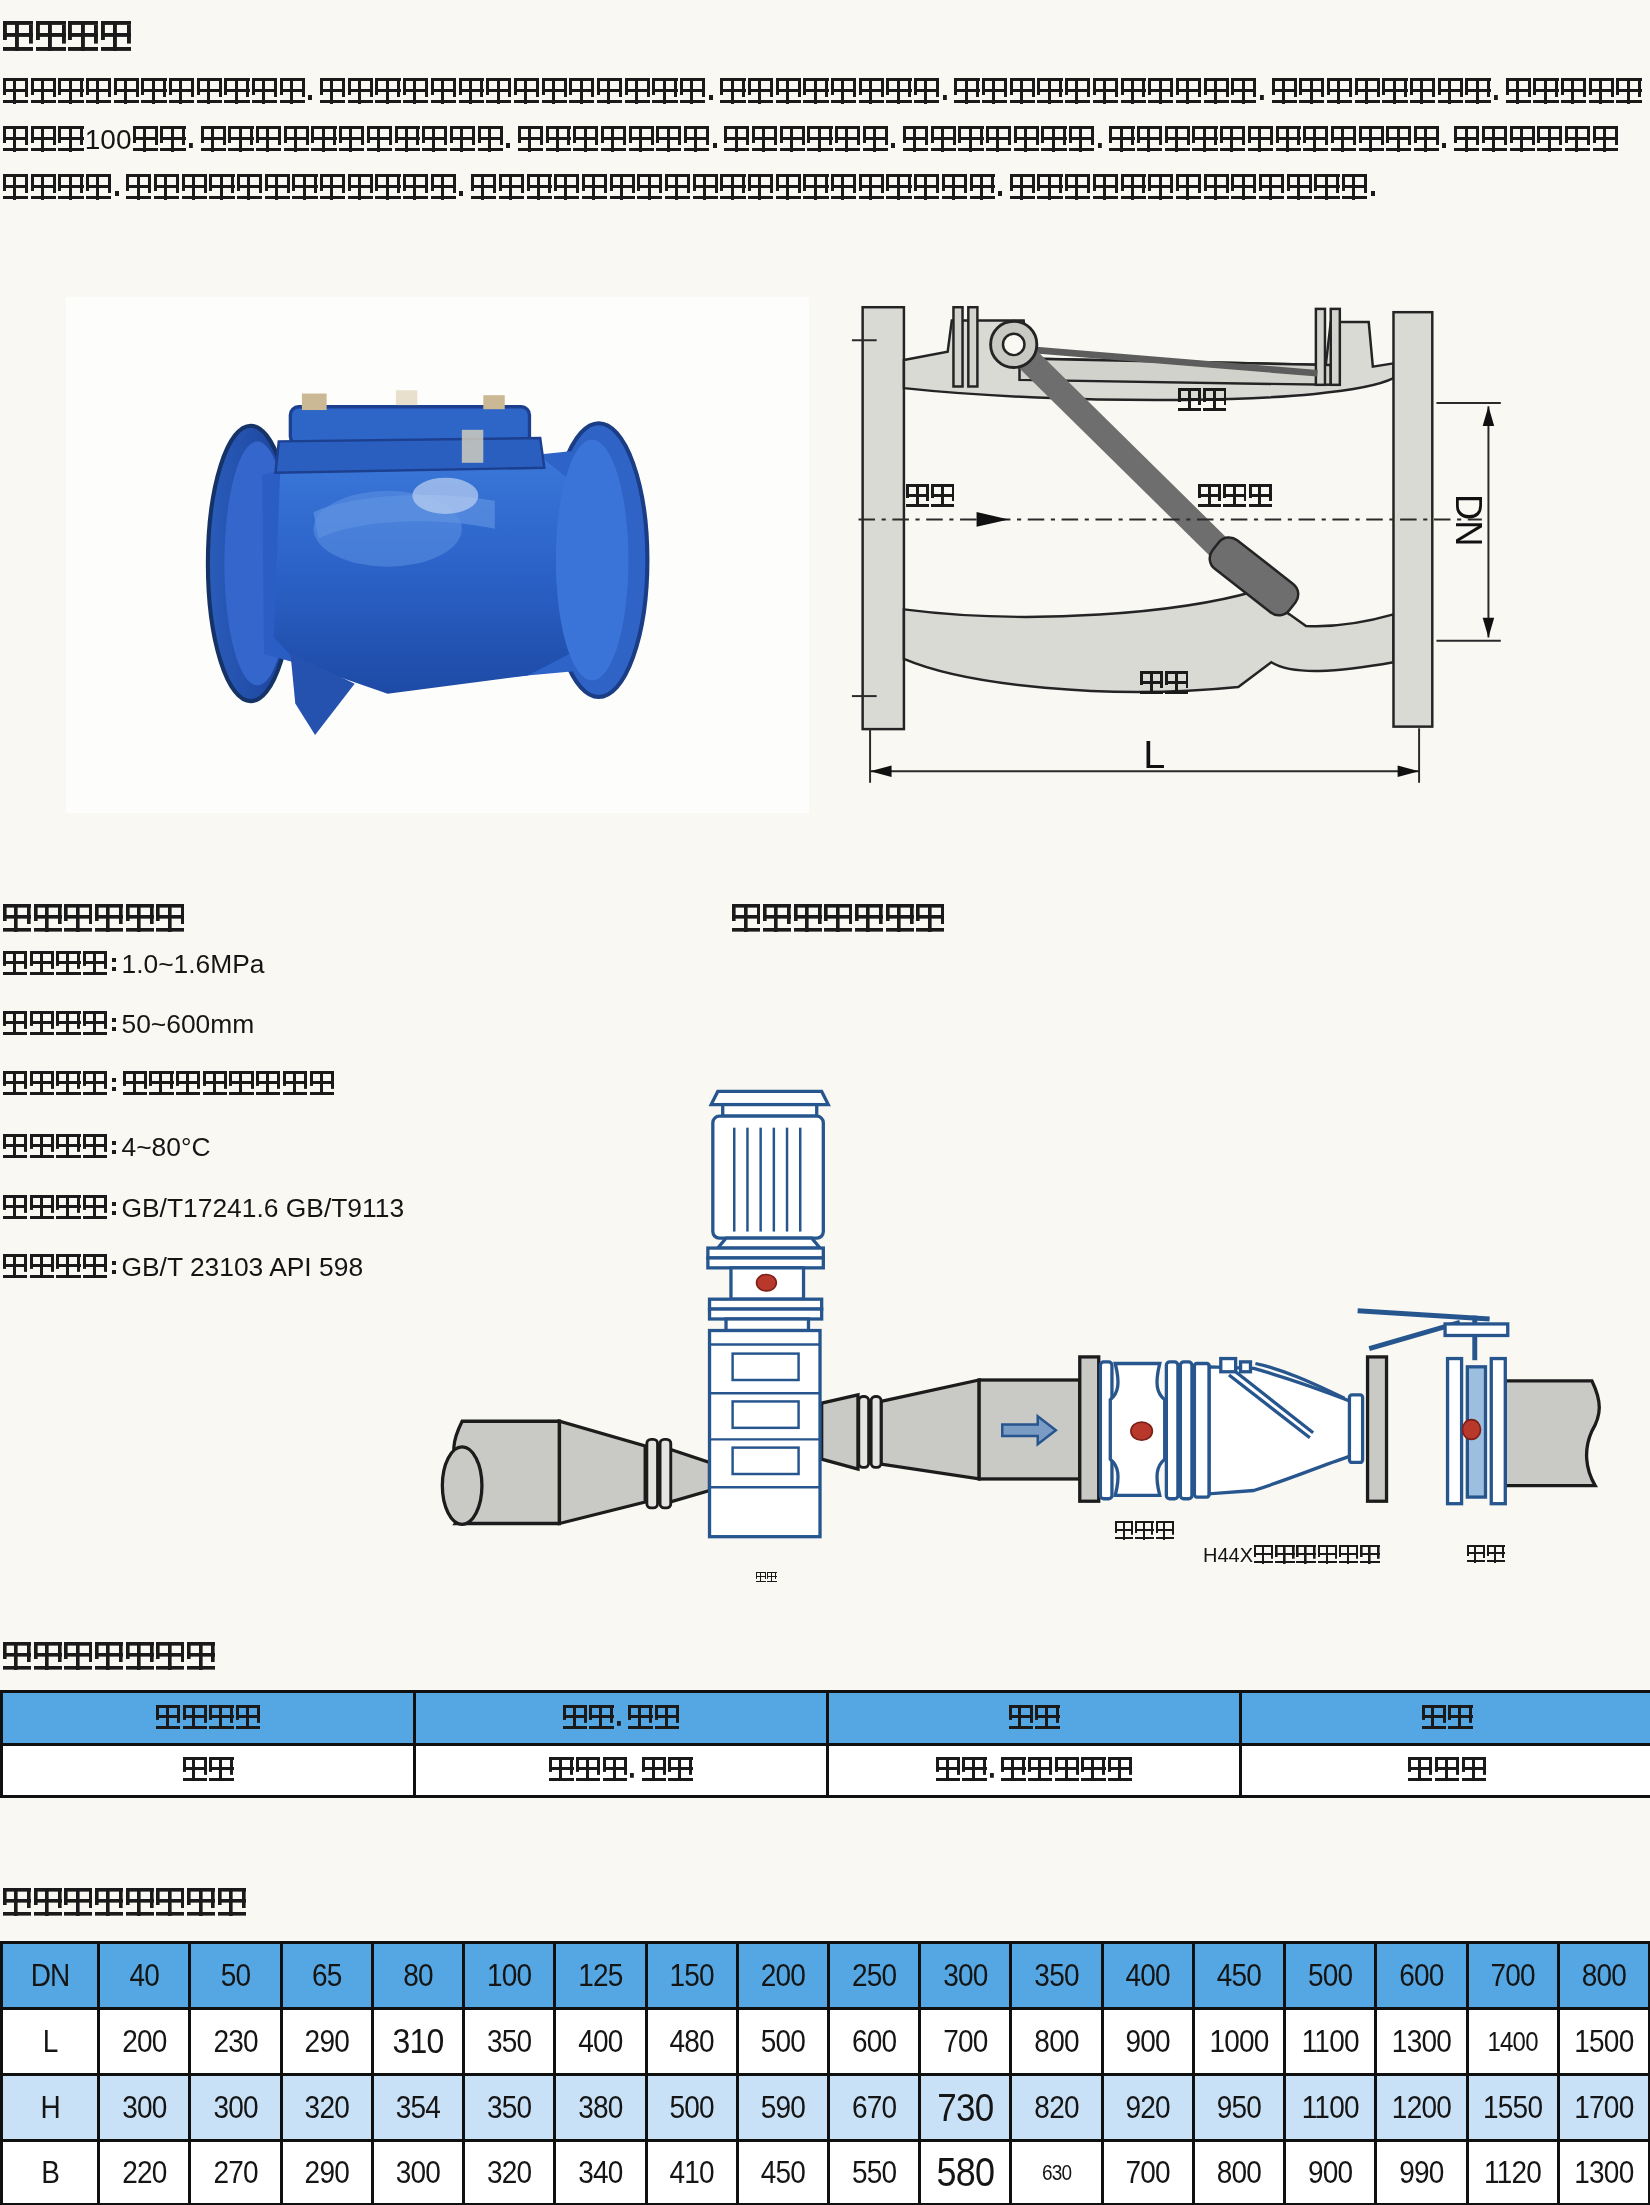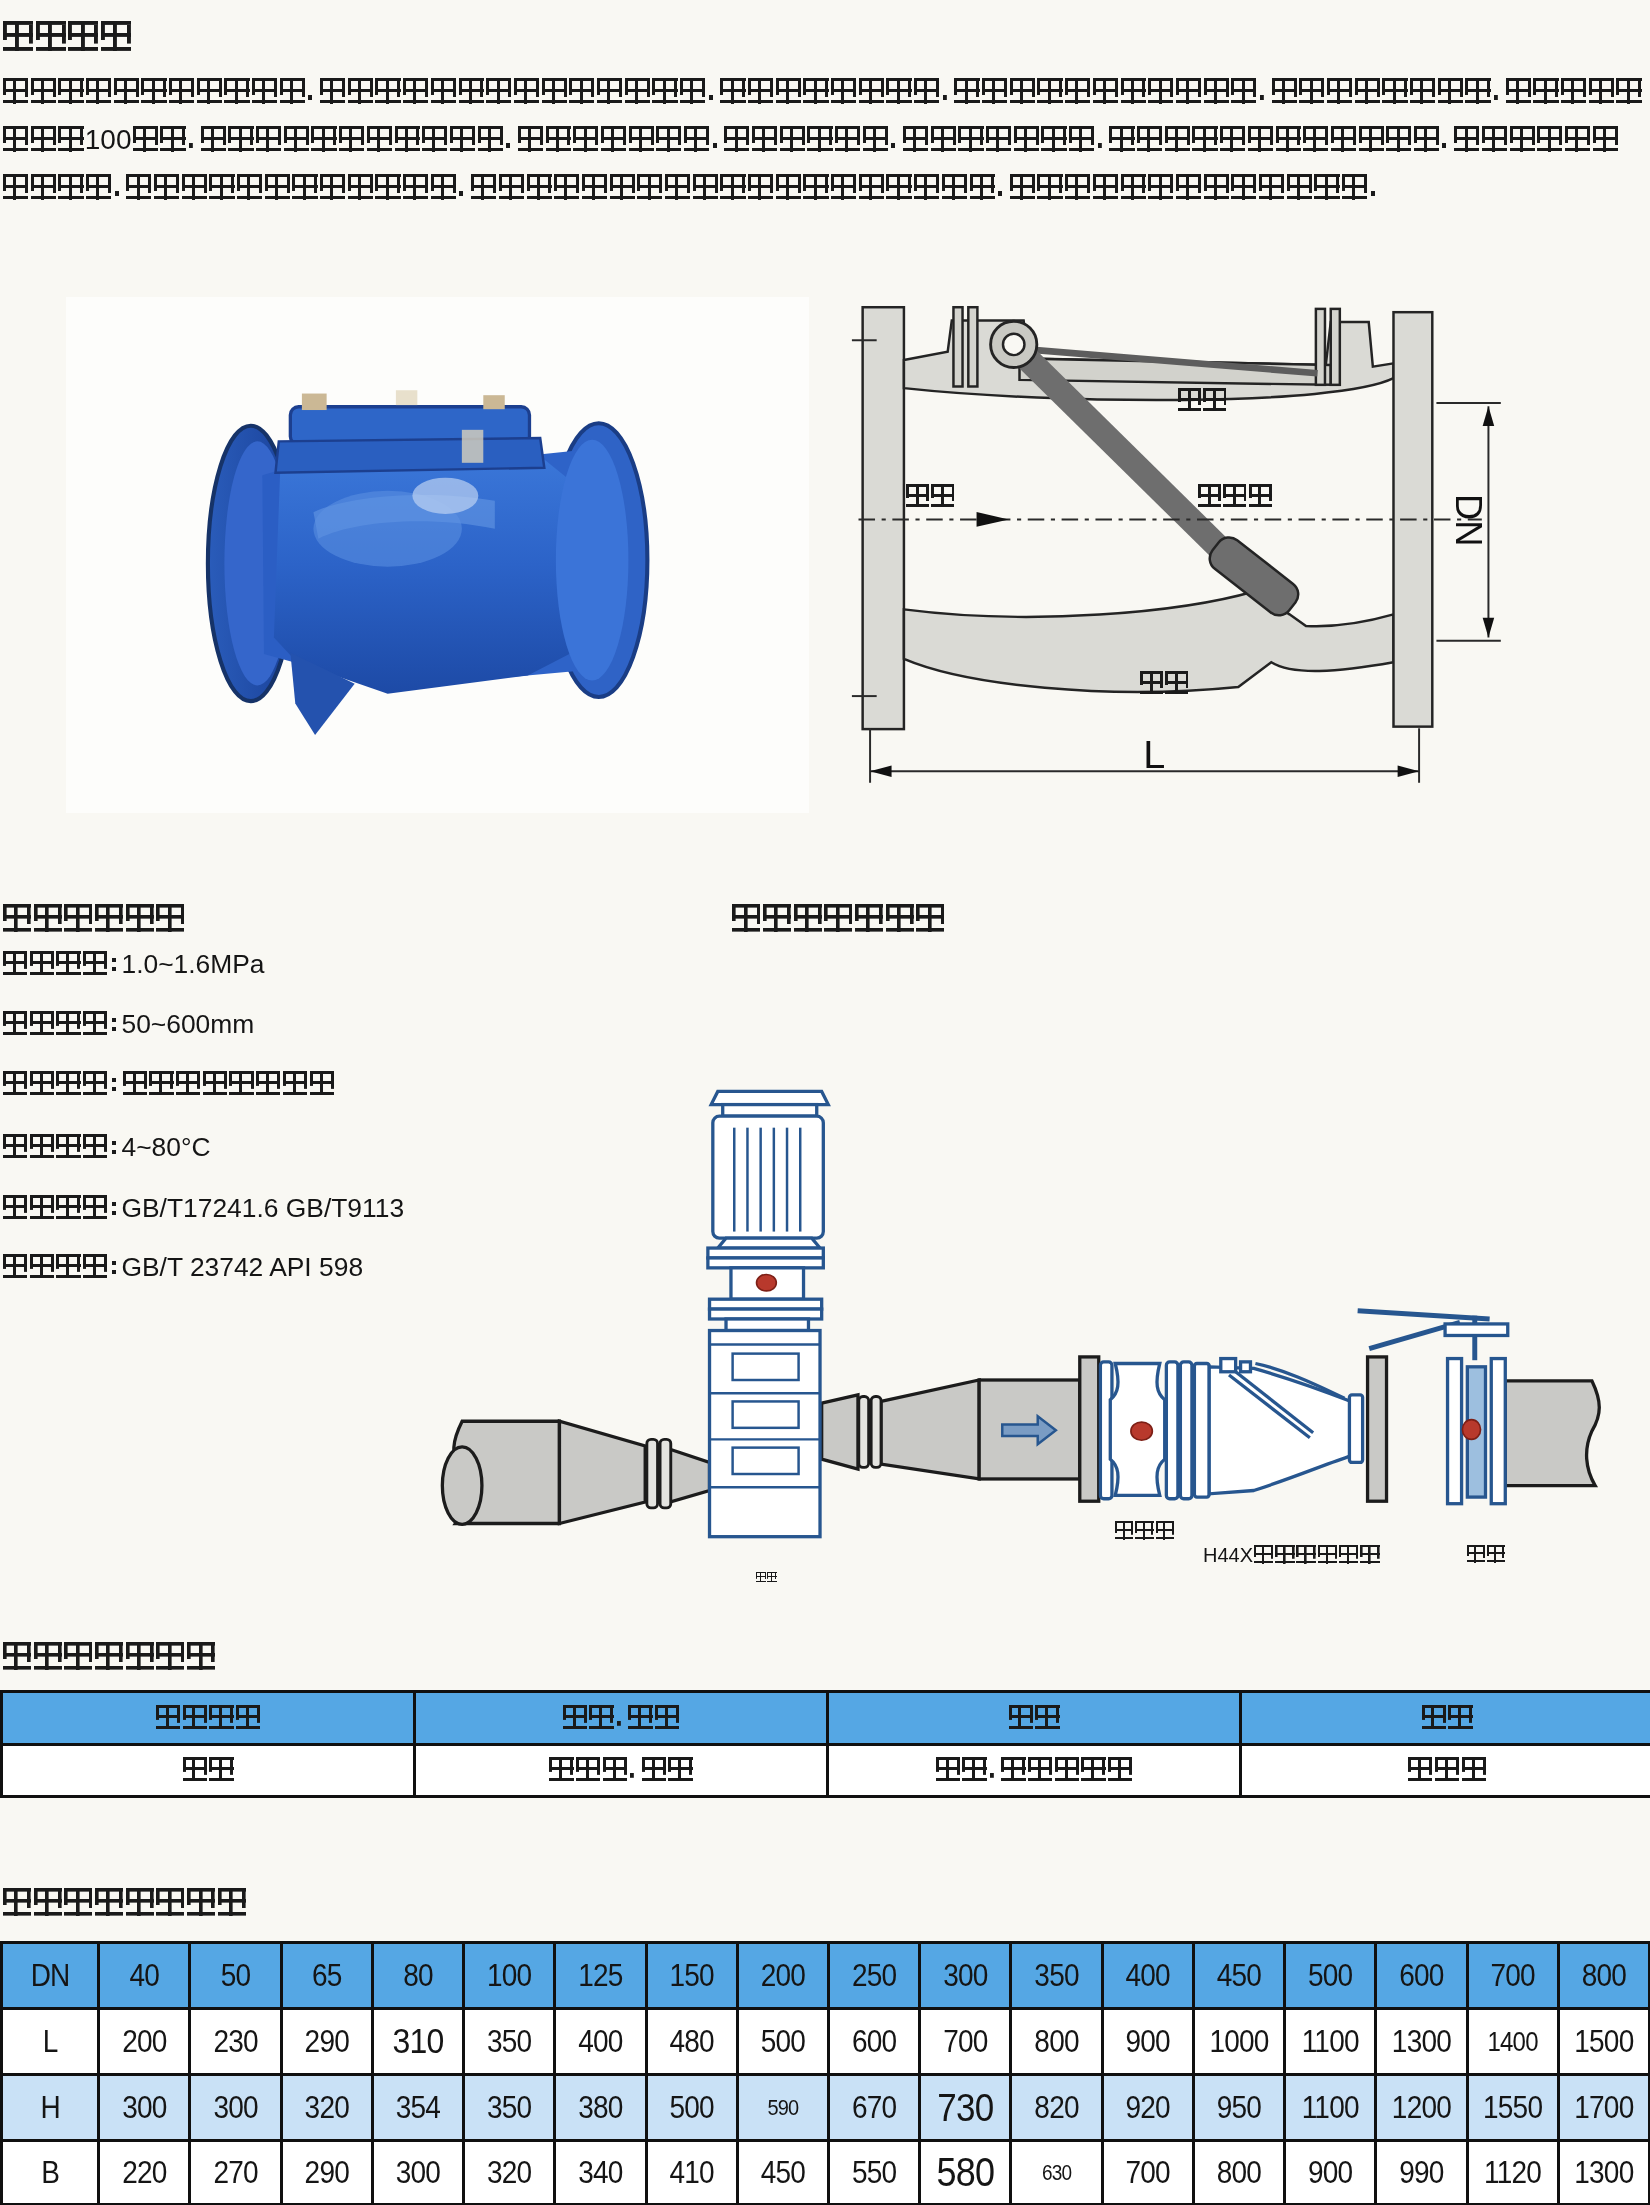--- a/index.html
+++ b/index.html
@@ -98,21 +98,21 @@
 <div class="abs" style="left:1197px;top:482px;font-size:25.6px"><b class="h"></b><b class="h"></b><b class="h"></b></div>
 <div class="abs" style="left:1139px;top:669px;font-size:25.6px"><b class="h"></b><b class="h"></b></div>
 <div class="abs" style="left:905px;top:482px;font-size:25.6px"><b class="h"></b><b class="h"></b></div>
 <div class="abs" style="left:1.7px;top:901px;font-size:31px"><b class="h"></b><b class="h"></b><b class="h"></b><b class="h"></b><b class="h"></b><b class="h"></b></div>
 <div class="abs" style="left:731px;top:901px;font-size:31px"><b class="h"></b><b class="h"></b><b class="h"></b><b class="h"></b><b class="h"></b><b class="h"></b><b class="h"></b></div>
 <div class="abs" style="left:1.7px;top:949px;font-size:27px"><b class="h"></b><b class="h"></b><b class="h"></b><b class="h"></b><b class="cl"></b><span style="font-size:26.4px">1.0~1.6MPa</span></div>
 <div class="abs" style="left:1.7px;top:1009px;font-size:27px"><b class="h"></b><b class="h"></b><b class="h"></b><b class="h"></b><b class="cl"></b><span style="font-size:26.4px">50~600mm</span></div>
 <div class="abs" style="left:1.7px;top:1069px;font-size:27px"><b class="h"></b><b class="h"></b><b class="h"></b><b class="h"></b><b class="cl"></b><b class="h"></b><b class="h"></b><b class="h"></b><b class="h"></b><b class="h"></b><b class="h"></b><b class="h"></b><b class="h"></b><span style="font-size:26.4px"></span></div>
 <div class="abs" style="left:1.7px;top:1132px;font-size:27px"><b class="h"></b><b class="h"></b><b class="h"></b><b class="h"></b><b class="cl"></b><span style="font-size:26.4px">4~80°C</span></div>
 <div class="abs" style="left:1.7px;top:1193px;font-size:27px"><b class="h"></b><b class="h"></b><b class="h"></b><b class="h"></b><b class="cl"></b><span style="font-size:26.4px">GB/T17241.6  GB/T9113</span></div>
-<div class="abs" style="left:1.7px;top:1252px;font-size:27px"><b class="h"></b><b class="h"></b><b class="h"></b><b class="h"></b><b class="cl"></b><span style="font-size:26.4px">GB/T 23742  API 598</span></div>
+<div class="abs" style="left:1.7px;top:1252px;font-size:27px"><b class="h"></b><b class="h"></b><b class="h"></b><b class="h"></b><b class="cl"></b><span style="font-size:26.4px">GB/T 23103  API 598</span></div>
 <svg class="abs" style="left:404px;top:1065px" width="1246" height="536" viewBox="490 1290 1510 650">
 <defs></defs>
 <g fill="#c9c9c6" stroke="#1c1c1c" stroke-width="4">
 <path d="M560,1722 C548,1746 546,1760 558,1788 C566,1812 562,1832 552,1846 L678,1846 L678,1722 Z"></path>
 <ellipse cx="560" cy="1800" rx="24" ry="47"></ellipse>
 <polygon points="678,1722 678,1846 782,1820 782,1752"></polygon>
 <polygon points="812,1756 860,1772 860,1806 812,1820"></polygon>
 <polygon points="996,1700 1040,1690 1040,1780 996,1768"></polygon>
 <polygon points="1068,1698 1187,1672 1187,1792 1068,1774"></polygon>
 <rect x="1187" y="1672" width="122" height="120"></rect>
@@ -278,21 +278,21 @@
       </tr>
       <tr style="height:66px;background:#c9e1f6">
         <td style="font-size:28px;letter-spacing:-0.8px"><span style="display:inline-block;transform:scaleY(1.12)">H</span></td>
         <td style="font-size:28px;letter-spacing:-0.8px"><span style="display:inline-block;transform:scaleY(1.12)">300</span></td>
         <td style="font-size:28px;letter-spacing:-0.8px"><span style="display:inline-block;transform:scaleY(1.12)">300</span></td>
         <td style="font-size:28px;letter-spacing:-0.8px"><span style="display:inline-block;transform:scaleY(1.12)">320</span></td>
         <td style="font-size:28px;letter-spacing:-0.8px"><span style="display:inline-block;transform:scaleY(1.12)">354</span></td>
         <td style="font-size:28px;letter-spacing:-0.8px"><span style="display:inline-block;transform:scaleY(1.12)">350</span></td>
         <td style="font-size:28px;letter-spacing:-0.8px"><span style="display:inline-block;transform:scaleY(1.12)">380</span></td>
         <td style="font-size:28px;letter-spacing:-0.8px"><span style="display:inline-block;transform:scaleY(1.12)">500</span></td>
-        <td style="font-size:20px;letter-spacing:-0.8px"><span style="display:inline-block;transform:scaleY(1.12)">590</span></td>
+        <td style="font-size:28px;letter-spacing:-0.8px"><span style="display:inline-block;transform:scaleY(1.12)">590</span></td>
         <td style="font-size:28px;letter-spacing:-0.8px"><span style="display:inline-block;transform:scaleY(1.12)">670</span></td>
         <td style="font-size:35px;letter-spacing:-0.8px"><span style="display:inline-block;transform:scaleY(1.12)">730</span></td>
         <td style="font-size:28px;letter-spacing:-0.8px"><span style="display:inline-block;transform:scaleY(1.12)">820</span></td>
         <td style="font-size:28px;letter-spacing:-0.8px"><span style="display:inline-block;transform:scaleY(1.12)">920</span></td>
         <td style="font-size:28px;letter-spacing:-0.8px"><span style="display:inline-block;transform:scaleY(1.12)">950</span></td>
         <td style="font-size:28px;letter-spacing:-0.8px"><span style="display:inline-block;transform:scaleY(1.12)">1100</span></td>
         <td style="font-size:28px;letter-spacing:-0.8px"><span style="display:inline-block;transform:scaleY(1.12)">1200</span></td>
         <td style="font-size:28px;letter-spacing:-0.8px"><span style="display:inline-block;transform:scaleY(1.12)">1550</span></td>
         <td style="font-size:28px;letter-spacing:-0.8px"><span style="display:inline-block;transform:scaleY(1.12)">1700</span></td>
       </tr>

